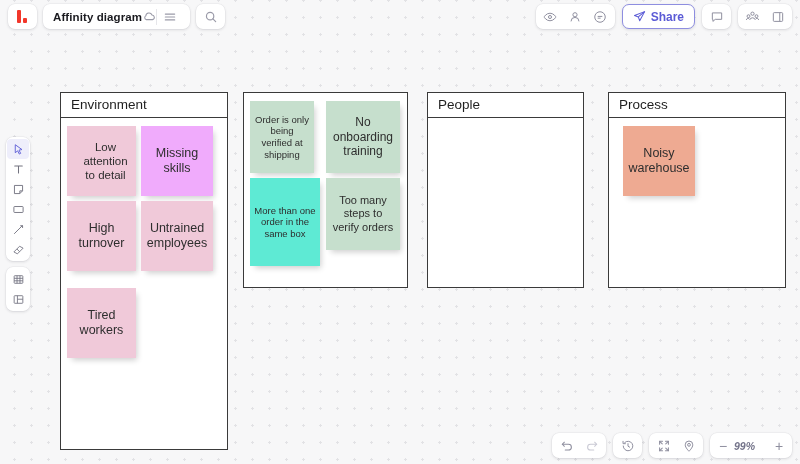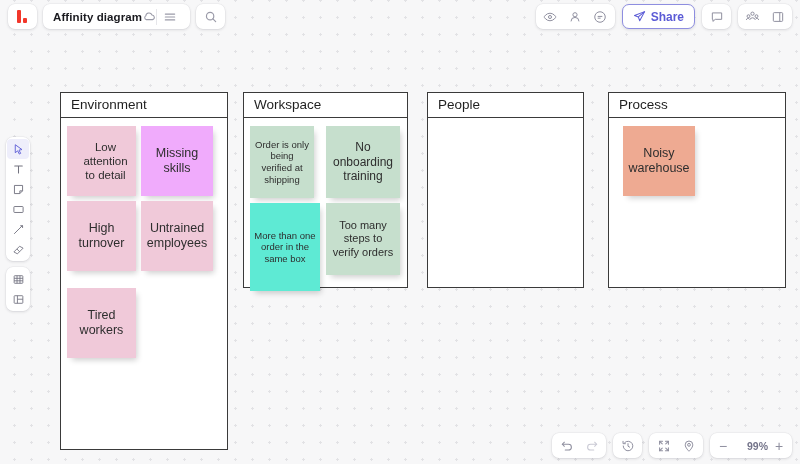--- a/index.html
+++ b/index.html
@@ -121,21 +121,21 @@
 
   
   .bottombar {
     position: absolute; right: 8px; bottom: 6px;
     display: flex; align-items: center; gap: 7px;
     z-index: 30;
   }
   .zoom-pill { padding: 0 2px; gap: 0px; }
   .zoom-val {
     font-size: 10.5px; font-weight: bold; color: #74748a;
-    width: 34px; text-align: right; user-select: none;
+    width: 34px; text-align: left; user-select: none; font-style: italic;
   }
   .zbtn {
     width: 22px; height: 23px; border-radius: 5px;
     display: flex; align-items: center; justify-content: center;
     color: #8e8e9e; font-size: 14px; cursor: pointer;
   }
   svg { display: block; }
 </style>
 </head>
 <body>
@@ -283,21 +283,20 @@
       <div class="group-header">Environment</div>
       <div class="group-body">
         <div class="note" style="left: 6px; top: 8px; width: 69px; height: 70px; font-size: 11.5px; background: rgb(240, 201, 217); padding-left: 12px;">Low attention to detail</div>
         <div class="note" style="left: 80px; top: 8px; width: 72px; height: 70px; font-size: 12.5px; background: #f0abfc;">Missing skills</div>
         <div class="note" style="left: 6px; top: 83px; width: 69px; height: 70px; font-size: 12.5px; background: rgb(240, 201, 217);">High turnover</div>
         <div class="note" style="left: 80px; top: 83px; width: 72px; height: 70px; font-size: 12.5px; background: rgb(240, 201, 217);">Untrained employees</div>
         <div class="note" style="left: 6px; top: 170px; width: 69px; height: 70px; font-size: 12.5px; background: rgb(240, 201, 217);">Tired workers</div>
       </div>
     </div>
     <div class="group" style="left: 243px; top: 92px; width: 165px; height: 196px;">
-      <div class="group-header">Workspace</div>
       <div class="group-body">
         <div class="note" style="left: 6px; top: 8px; width: 64px; height: 72px; font-size: 9.5px; background: rgb(198, 223, 205);">Order is only being verified at shipping</div>
         <div class="note" style="left: 82px; top: 8px; width: 74px; height: 72px; font-size: 12px; background: rgb(198, 223, 205);">No onboarding training</div>
         <div class="note" style="left: 6px; top: 85px; width: 70px; height: 88px; font-size: 9.5px; background: #5eead4;">More than one order in the same box</div>
         <div class="note" style="left: 82px; top: 85px; width: 74px; height: 72px; font-size: 11px; background: rgb(198, 223, 205);">Too many steps to verify orders</div>
       </div>
     </div>
     <div class="group" style="left: 427px; top: 92px; width: 157px; height: 196px;">
       <div class="group-header">People</div>
     </div>

